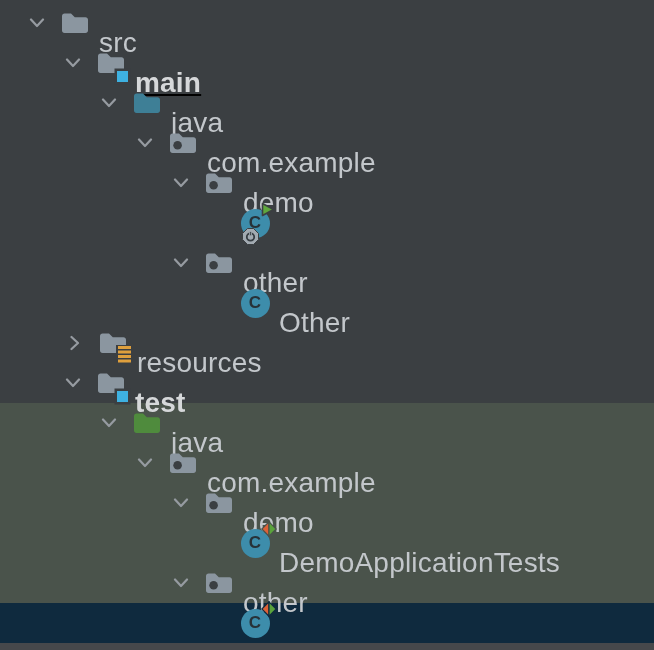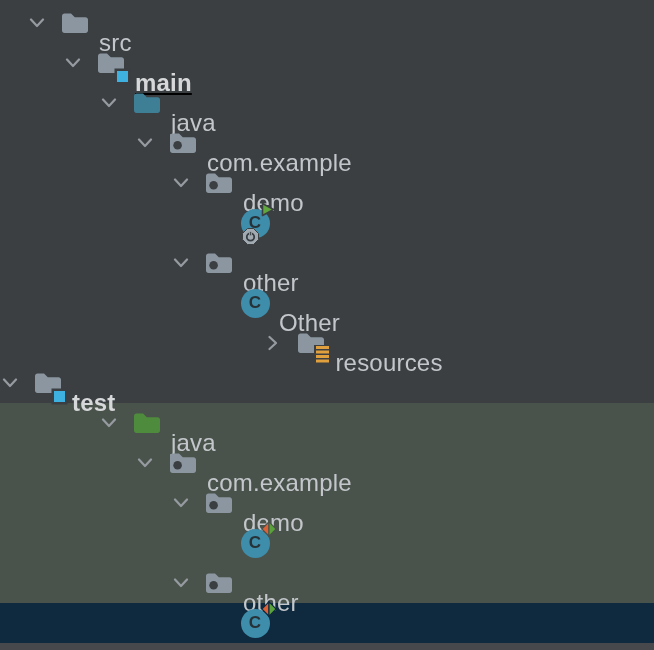--- a/index.html
+++ b/index.html
@@ -11,21 +11,21 @@
   }
   .row{height:40px;display:flex;align-items:center;background:var(--rbg);}
   .r-default{--rbg:var(--bg);}
   .r-test-scope{--rbg:var(--row_green_bg);}
   .r-selected{--rbg:var(--row_selected_bg);}
   .chev{width:20px;height:40px;flex:none;display:flex;align-items:center;justify-content:center;margin-right:12px;}
   .chev svg{display:block;}
   .chev.collapsed svg{transform:rotate(-90deg);}
   .iconbox{width:32px;height:32px;flex:none;position:relative;display:flex;align-items:center;justify-content:center;margin-right:8px;}
   .iconbox svg{display:block;}
-  .label{font-size:24px;color:var(--text);white-space:nowrap;letter-spacing:.2px;margin-top:39px;}
+  .label{font-size:28px;color:var(--text);white-space:nowrap;letter-spacing:.2px;margin-top:39px;}
   .row.bold .label{font-weight:700;color:var(--text_bold);}
   .badge-src{position:absolute;right:-1px;bottom:-3px;width:11px;height:11px;background:var(--badge_source);box-shadow:0 0 0 2.5px var(--bg);}
   .badge-res{position:absolute;right:-2px;bottom:-5px;line-height:0;}
   .ccirc{width:29px;height:29px;border-radius:50%;background:var(--class_circle);color:var(--class_letter_color);
          font-size:17px;font-weight:700;display:flex;align-items:center;justify-content:center;}
   .ov{position:absolute;line-height:0;}
   .ov.tri{top:-5px;right:-4px;}
   .ov.pow{left:3px;bottom:-6px;}
   .ov.dia{top:-6px;right:-6px;}
   .bottom-strip{height:7px;background:var(--footer_bg);}
@@ -143,21 +143,21 @@
   </div>
 
   <div class="row r-default" style="padding-left: 207px;">
     <span class="chev"></span>
     <span class="iconbox">
           <span class="ccirc">C</span>
         </span>
     <span class="label">Other</span>
   </div>
 
-  <div class="row r-default" style="padding-left: 52px; justify-content: center;">
+  <div class="row r-default" style="padding-left: 65px;">
     <span class="chev collapsed">
           <svg width="16" height="10" viewBox="0 0 16 10">
             <path d="M2 1.5 L8 8 L14 1.5" fill="none" stroke="#969ba1" stroke-width="2.2" stroke-linecap="round" stroke-linejoin="round"></path>
           </svg>
         </span>
     <span class="iconbox">
           <svg width="30" height="26" viewBox="0 0 30 26">
             <path d="M2 6 C2 4.6 3.1 3.5 4.5 3.5 L11 3.5 L14.8 7.2 L25.5 7.2 C26.9 7.2 28 8.3 28 9.7 L28 20.5 C28 21.9 26.9 23 25.5 23 L4.5 23 C3.1 23 2 21.9 2 20.5 Z" fill="#8b96a0"></path>
           </svg>
           <span class="badge-res">
@@ -166,21 +166,21 @@
               <rect x="2" y="1" width="13" height="3" fill="#dfa03d"></rect>
               <rect x="2" y="5.5" width="13" height="3" fill="#dfa03d"></rect>
               <rect x="2" y="10" width="13" height="3" fill="#dfa03d"></rect>
               <rect x="2" y="14.5" width="13" height="3" fill="#dfa03d"></rect>
             </svg>
           </span>
         </span>
     <span class="label">resources</span>
   </div>
 
-  <div class="row r-default bold" style="">
+  <div class="row r-default bold" style="padding-left: 63px;">
     <span class="chev">
           <svg width="16" height="10" viewBox="0 0 16 10">
             <path d="M2 1.5 L8 8 L14 1.5" fill="none" stroke="#969ba1" stroke-width="2.2" stroke-linecap="round" stroke-linejoin="round"></path>
           </svg>
         </span>
     <span class="iconbox">
           <svg width="30" height="26" viewBox="0 0 30 26">
             <path d="M2 6 C2 4.6 3.1 3.5 4.5 3.5 L11 3.5 L14.8 7.2 L25.5 7.2 C26.9 7.2 28 8.3 28 9.7 L28 20.5 C28 21.9 26.9 23 25.5 23 L4.5 23 C3.1 23 2 21.9 2 20.5 Z" fill="#8b96a0"></path>
           </svg>
           <span class="badge-src"></span>
@@ -236,20 +236,21 @@
     <span class="chev"></span>
     <span class="iconbox">
           <span class="ccirc">C</span>
           <span class="ov dia">
             <svg width="16" height="16" viewBox="0 0 16 16">
               <polygon points="8,0.8 8,15.2 0.8,8" fill="#dd6137" style="stroke:var(--rbg);stroke-width:1.2"></polygon>
               <polygon points="8,0.8 15.2,8 8,15.2" fill="#5aa33c" style="stroke:var(--rbg);stroke-width:1.2"></polygon>
             </svg>
           </span>
         </span>
+    <span class="label">DemoApplicationTests</span>
   </div>
 
   <div class="row r-test-scope" style="padding-left: 171px;">
     <span class="chev">
           <svg width="16" height="10" viewBox="0 0 16 10">
             <path d="M2 1.5 L8 8 L14 1.5" fill="none" stroke="#969ba1" stroke-width="2.2" stroke-linecap="round" stroke-linejoin="round"></path>
           </svg>
         </span>
     <span class="iconbox">
           <svg width="30" height="26" viewBox="0 0 30 26">

